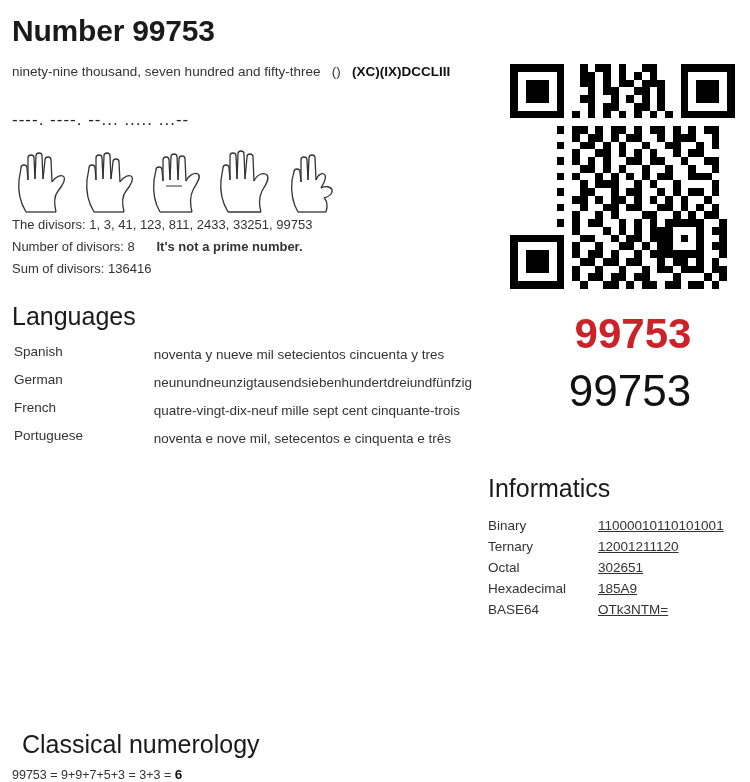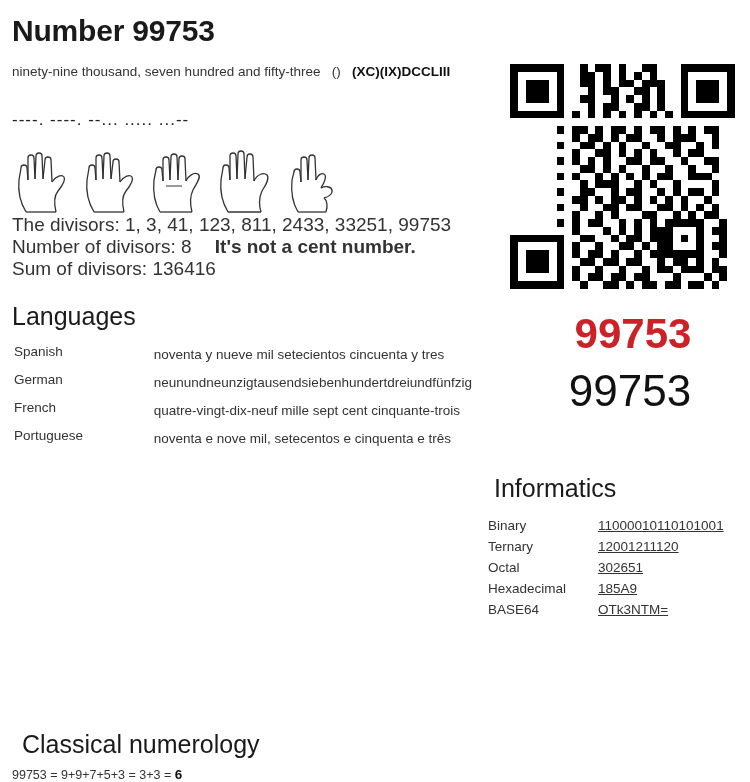--- a/index.html
+++ b/index.html
@@ -55,21 +55,21 @@
   }
   .hands svg { display:block; }
 
   h2.section {
     font-size: 25px;
     font-weight: normal;
     margin: 22px 0 10px 0;
     color: #1a1a1a;
   }
   .math-line {
-    font-size: 19px;
+    font-size: 13px;
     line-height: 22px;
     color: #333;
   }
   .inline-bold {
     font-weight: bold;
     margin-left: 18px;
   }
 
   
   .lang-table {
@@ -123,21 +123,21 @@
   }
   .informatics {
     position: absolute;
     top: 460px;
     left: 488px;
     width: 255px;
   }
   .informatics h2 {
     font-size: 25px;
     font-weight: normal;
-    margin: 0 0 12px 6px;
+    margin: 0 0 12px 0;
     color: #1a1a1a;
   }
   .info-table {
     border-collapse: collapse;
     font-size: 13.5px;
     width: 250px;
     color: #333;
   }
   .info-table td {
     padding: 3px 0;
@@ -251,21 +251,21 @@
           <path d="M14 66 L42 66"></path>
         </g>
       </svg>
     </span>
   </div>
 
 
   <div class="math-line">The divisors: 1, 3, 41, 123, 811, 2433, 33251, 99753</div>
   <div class="math-line">
     <span>Number of divisors: 8</span>
-    <span class="inline-bold">It's not a cent number.</span>
+    <span class="inline-bold">It's not a prime number.</span>
   </div>
   <div class="math-line">Sum of divisors: 136416</div>
 
   <h2 class="section">Languages</h2>
 
   <div class="lang-block">
     <table class="lang-table">
       <tbody>
         <tr>
           <td class="lang-name">Spanish</td>

